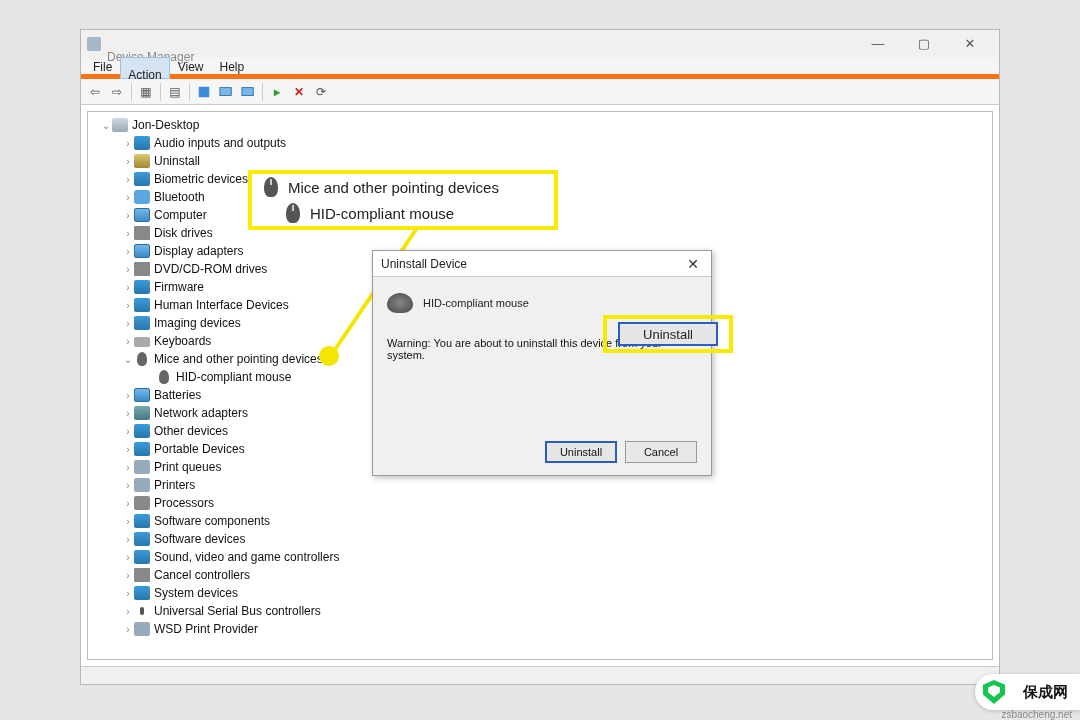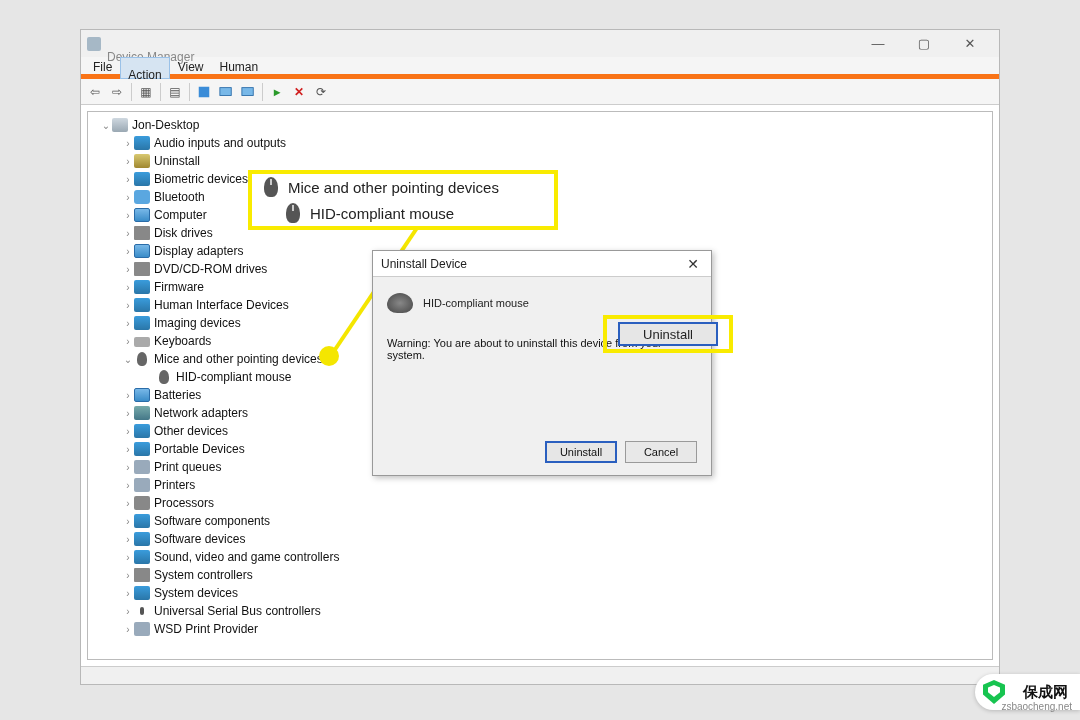--- a/index.html
+++ b/index.html
@@ -282,21 +282,21 @@
   }
   .logo-shield::after {
     content:"";
     position:absolute; left:5px; top:5px; width:12px; height:12px;
     background:#fff; border-radius:2px;
     clip-path: polygon(50% 0, 100% 20%, 100% 60%, 50% 100%, 0 60%, 0 20%);
   }
   .logo-badge .logo-text { font-size: 15px; font-weight: 600; color:#111; }
   .logo-url {
     position: absolute;
-    right: 8px; bottom: 8px;
+    right: 8px; bottom: 0px;
     font-size: 10px;
     color: #888;
     z-index: 30;
     margin-top: 20px;
   }
 </style>
 </head>
 <body>
 
 <div class="window">
@@ -307,21 +307,21 @@
     <span class="spacer"></span>
     <span class="wc">—</span>
     <span class="wc">▢</span>
     <span class="wc">✕</span>
   </div>
 
   <div class="menubar">
     <div class="menu-item">File</div>
     <div class="menu-item menu-active">Action</div>
     <div class="menu-item">View</div>
-    <div class="menu-item">Human</div>
+    <div class="menu-item">Help</div>
   </div>
 
   <div class="toolbar">
     <div class="tbtn">⇦</div>
     <div class="tbtn">⇨</div>
     <div class="tsep"></div>
     <div class="tbtn">▦</div>
     <div class="tsep"></div>
     <div class="tbtn">▤</div>
     <div class="tsep"></div>
@@ -474,21 +474,21 @@
     <span>Software devices</span>
   </div>
           <div class="node tw2">
     <span class="arrow">›</span>
     <span class="dev-icon ic-generic"></span>
     <span>Sound, video and game controllers</span>
   </div>
           <div class="node tw2">
     <span class="arrow">›</span>
     <span class="dev-icon ic-disk"></span>
-    <span>System controllers</span>
+    <span>Cancel controllers</span>
   </div>
           <div class="node tw2">
     <span class="arrow">›</span>
     <span class="dev-icon ic-generic"></span>
     <span>System devices</span>
   </div>
           <div class="node tw2">
     <span class="arrow">›</span>
     <span class="dev-icon ic-usb"></span>
     <span>Universal Serial Bus controllers</span>

